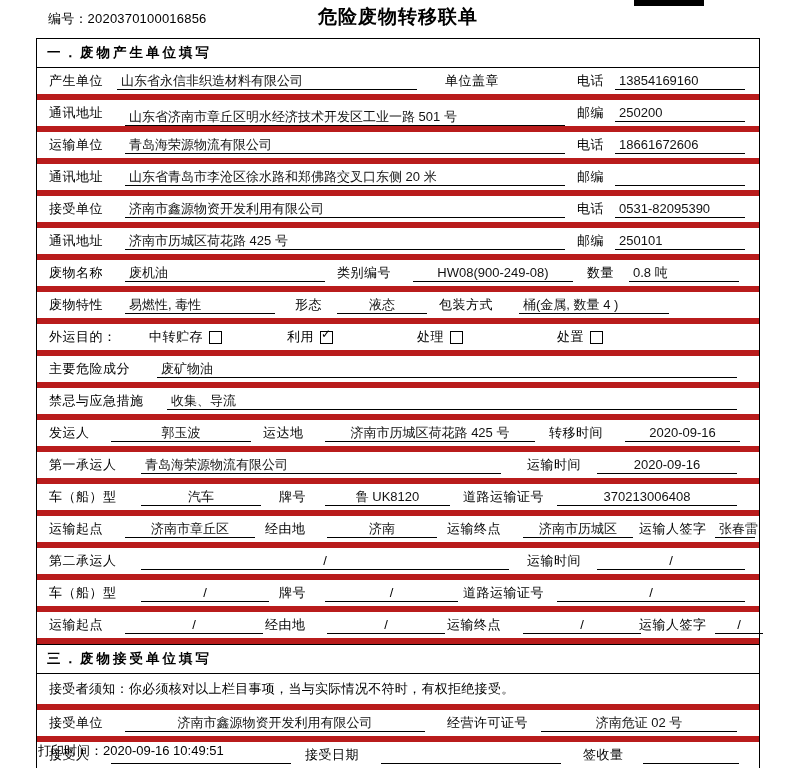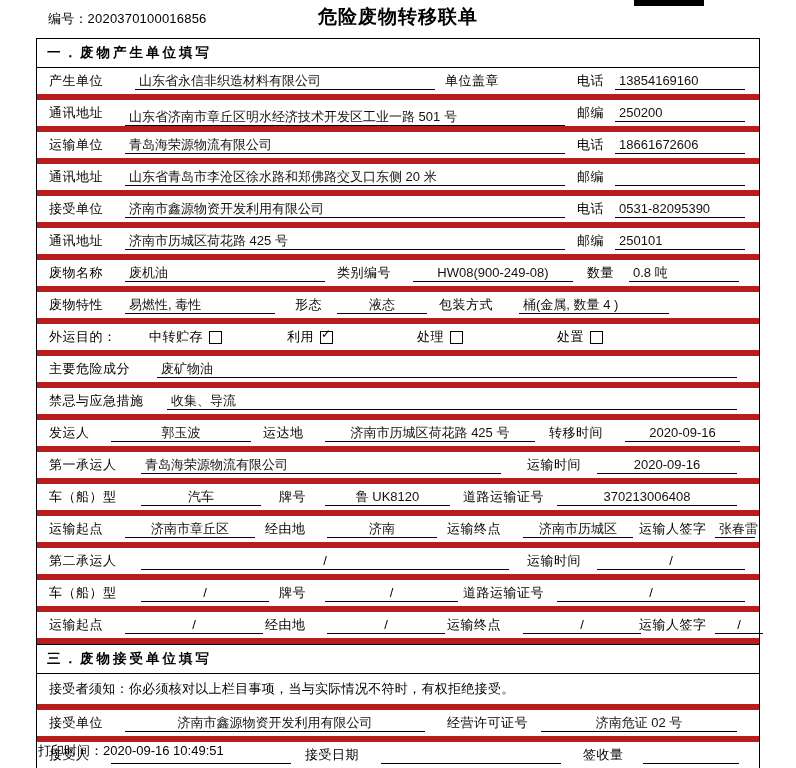--- a/index.html
+++ b/index.html
@@ -158,21 +158,21 @@
   </div>
 
   <div class="tbl">
 
     <div class="section-head">一．废物产生单位填写</div>
 
     <div class="row">
       <div class="cellwrap" style="left:12px;">
           <span class="lbl">产生单位</span>
         </div>
-      <div class="cellwrap" style="left:98px;">
+      <div class="cellwrap" style="left:80px;">
           <span class="val left" style="width:300px;">山东省永信非织造材料有限公司</span>
         </div>
       <div class="cellwrap" style="left:408px;">
           <span class="lbl">单位盖章</span>
         </div>
       <div class="cellwrap" style="left:540px;">
           <span class="lbl">电话</span>
         </div>
       <div class="cellwrap" style="left:578px;">
           <span class="val left" style="width:130px;">13854169160</span>

